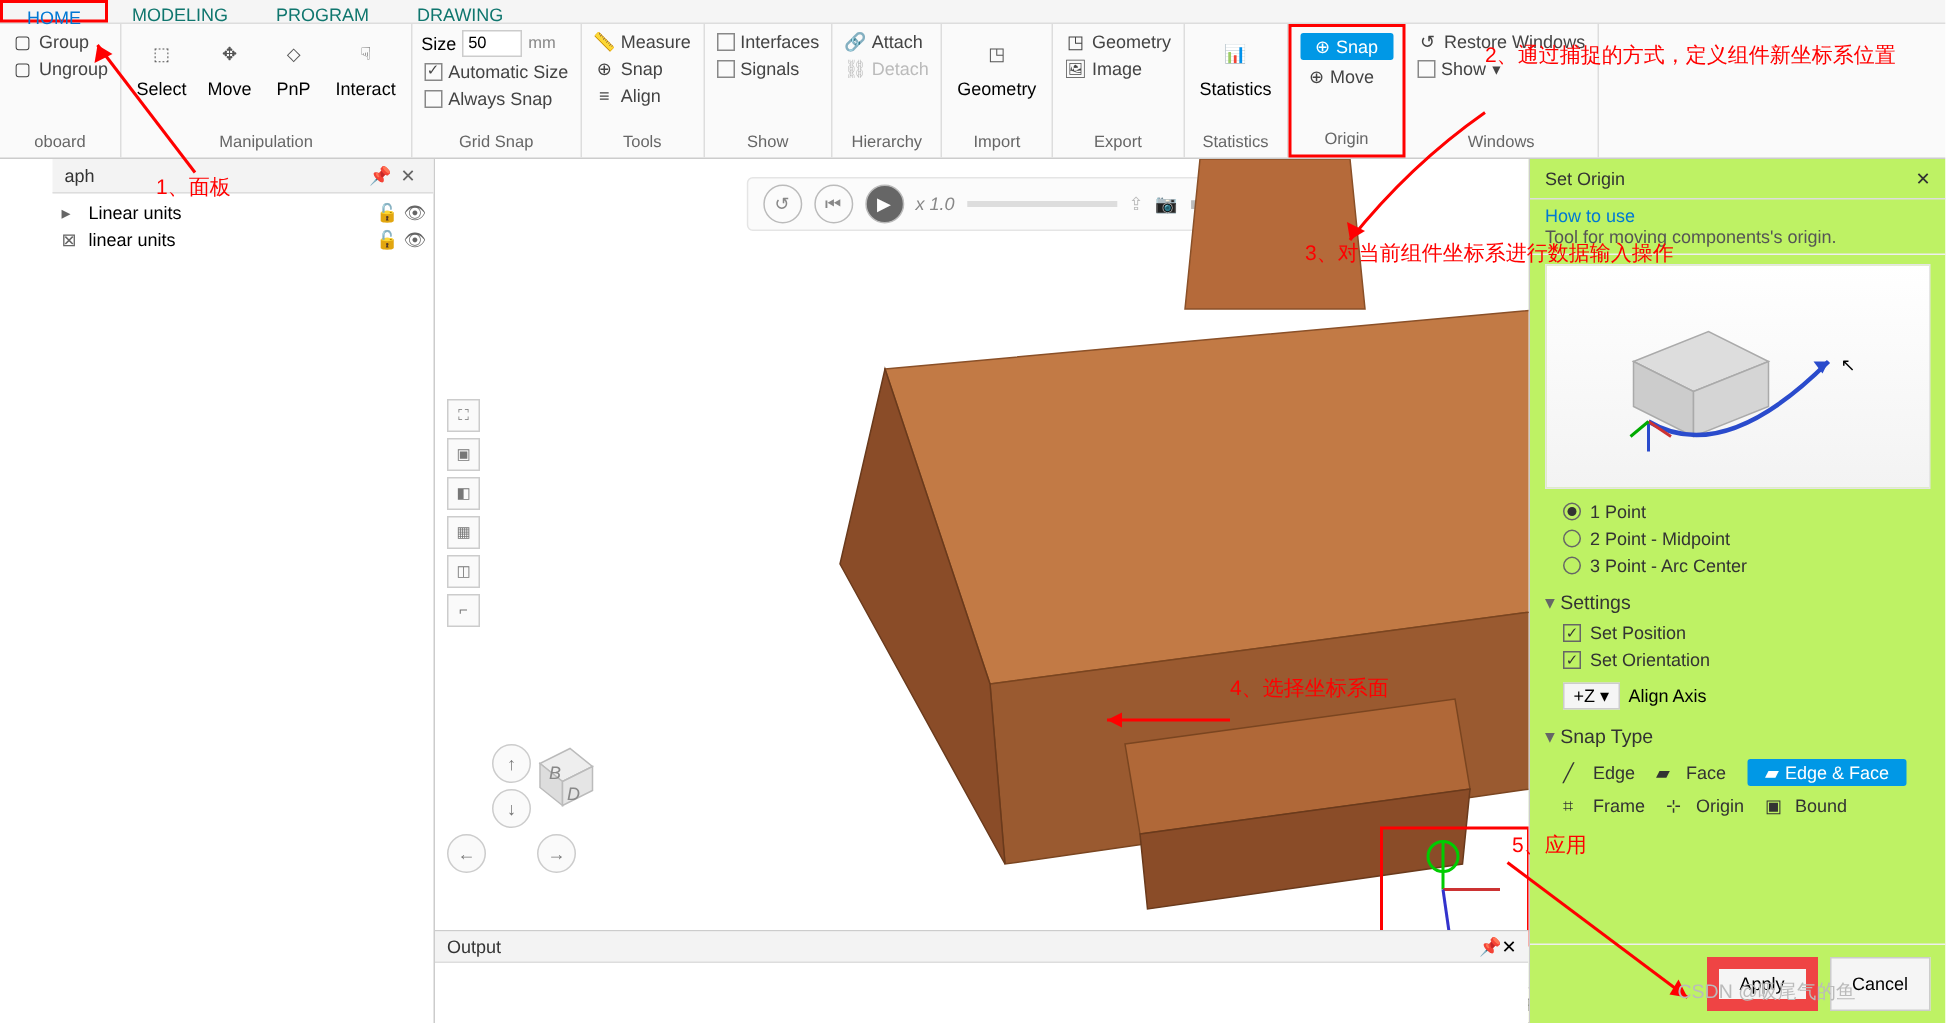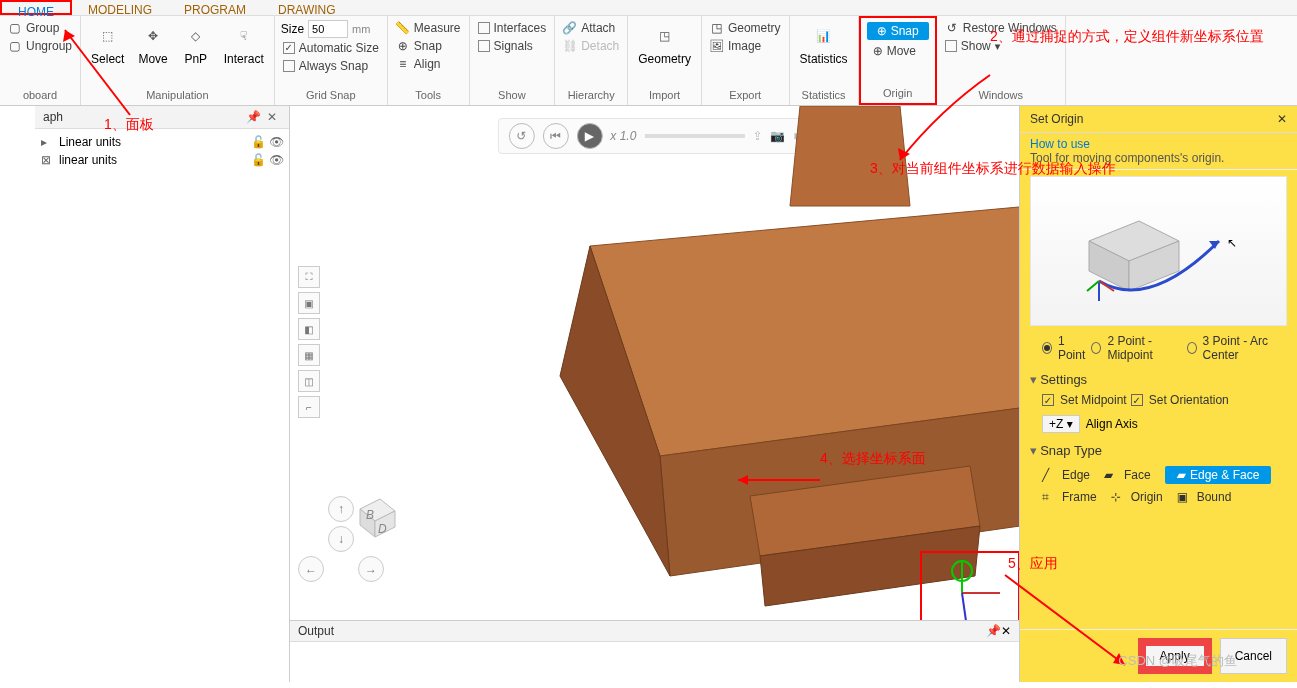--- a/index.html
+++ b/index.html
@@ -1,20 +1,20 @@
 <!DOCTYPE html>
 <html><head>
 <meta charset="utf-8">
 <style>
 * { box-sizing: border-box; margin: 0; padding: 0; font-family: "Segoe UI", Arial, sans-serif; font-size: 12px; }
 body { background: #fff; width: 1297px; height: 688px; overflow: hidden; position: relative; }
 
 
 .tabs { display: flex; height: 16px; background: #f5f5f5; border-bottom: 1px solid #ddd; }
-.tab { padding: 3px 16px; color: #a16207; cursor: pointer; }
+.tab { padding: 3px 16px; color: #0f766e; cursor: pointer; }
 .tab.active { color: #0078d4; border: 2px solid red; }
 
 
 .ribbon { display: flex; height: 90px; background: #fafafa; border-bottom: 1px solid #ccc; }
 .ribbon-group { display: flex; flex-direction: column; border-right: 1px solid #ddd; padding: 2px 6px; }
 .ribbon-group-body { flex: 1; display: flex; align-items: flex-start; gap: 6px; padding-top: 2px; }
 .ribbon-group-label { text-align: center; color: #666; font-size: 11px; padding: 2px 0; }
 .rbtn { display: flex; flex-direction: column; align-items: center; gap: 2px; padding: 2px 4px; cursor: pointer; }
 .rbtn .ico { width: 28px; height: 28px; display: flex; align-items: center; justify-content: center; color: #555; }
 .rbtn-sm { display: flex; align-items: center; gap: 4px; padding: 1px 2px; cursor: pointer; color: #444; font-size: 11px; white-space: nowrap; }
@@ -55,29 +55,29 @@
 
 .model { position: absolute; left: 120px; top: -10px; }
 .origin-marker { position: absolute; left: 630px; top: 445px; width: 100px; height: 80px; border: 2px solid red; }
 .tooltip { position: absolute; left: 720px; top: 552px; background: #ffffe1; border: 1px solid #aaa; padding: 4px 6px; font-size: 11px; }
 
 .output-panel { position: absolute; left: 0; right: 0; bottom: 0; height: 62px; border-top: 1px solid #ccc; background: #fff; }
 .output-hdr { display: flex; align-items: center; padding: 3px 8px; background: #f3f3f3; border-bottom: 1px solid #ddd; }
 .output-hdr .title { flex: 1; color: #333; }
 
 
-.right-panel { width: 278px; border-left: 1px solid #ccc; display: flex; flex-direction: column; background: #fde047; }
+.right-panel { width: 278px; border-left: 1px solid #ccc; display: flex; flex-direction: column; background: #bef264; }
 .rp-title { padding: 6px 10px; font-size: 14px; color: #333; border-bottom: 1px solid #ddd; display: flex; align-items: center; }
 .rp-title .spacer { flex: 1; }
 .rp-sub { padding: 4px 10px; color: #555; font-size: 11px; border-bottom: 1px solid #eee; }
 .rp-sub .link { color: #0078d4; }
 .rp-img { height: 150px; background: linear-gradient(#fff,#f3f3f3); margin: 6px 10px; border: 1px solid #e5e5e5; display: flex; align-items: center; justify-content: center; }
 .section-hdr { padding: 4px 10px; font-size: 13px; color: #333; }
 .section-hdr::before { content: "▾ "; color: #666; }
-.opts { padding: 2px 10px 6px 22px; display: flex; flex-direction: row; gap: 4px; }
+.opts { padding: 2px 10px 6px 22px; display: flex; flex-direction: column; gap: 4px; }
 .radio, .check { display: flex; align-items: center; gap: 6px; font-size: 11px; color: #333; }
 .radio .r { width: 12px; height: 12px; border: 1px solid #666; border-radius: 50%; display: inline-flex; align-items: center; justify-content: center; }
 .radio .r.on::after { content: ""; width: 6px; height: 6px; background: #333; border-radius: 50%; }
 .check .c { width: 12px; height: 12px; border: 1px solid #666; display: inline-flex; align-items: center; justify-content: center; font-size: 10px; }
 .check .c.on::after { content: "✓"; }
 .axis-row { display: flex; align-items: center; gap: 6px; padding: 2px 10px 6px 22px; }
 .axis-btn { border: 1px solid #ccc; padding: 1px 6px; background: #f5f5f5; }
 .snap-types { display: flex; flex-wrap: wrap; gap: 6px 14px; padding: 4px 10px 6px 22px; }
 .snap-type { display: flex; align-items: center; gap: 4px; font-size: 11px; color: #333; }
 .snap-type .ti { width: 16px; height: 14px; display: inline-block; }
@@ -399,21 +399,21 @@
       <label class="radio">
           <span class="r"></span>
           <span>3 Point - Arc Center</span>
         </label>
     </div>
 
     <div class="section-hdr">Settings</div>
     <div class="opts">
       <label class="check">
           <span class="c on"></span>
-          <span>Set Midpoint</span>
+          <span>Set Position</span>
         </label>
       <label class="check">
           <span class="c on"></span>
           <span>Set Orientation</span>
         </label>
     </div>
     <div class="axis-row">
       <span class="axis-btn">+Z ▾</span>
       <span>Align Axis</span>
     </div>

